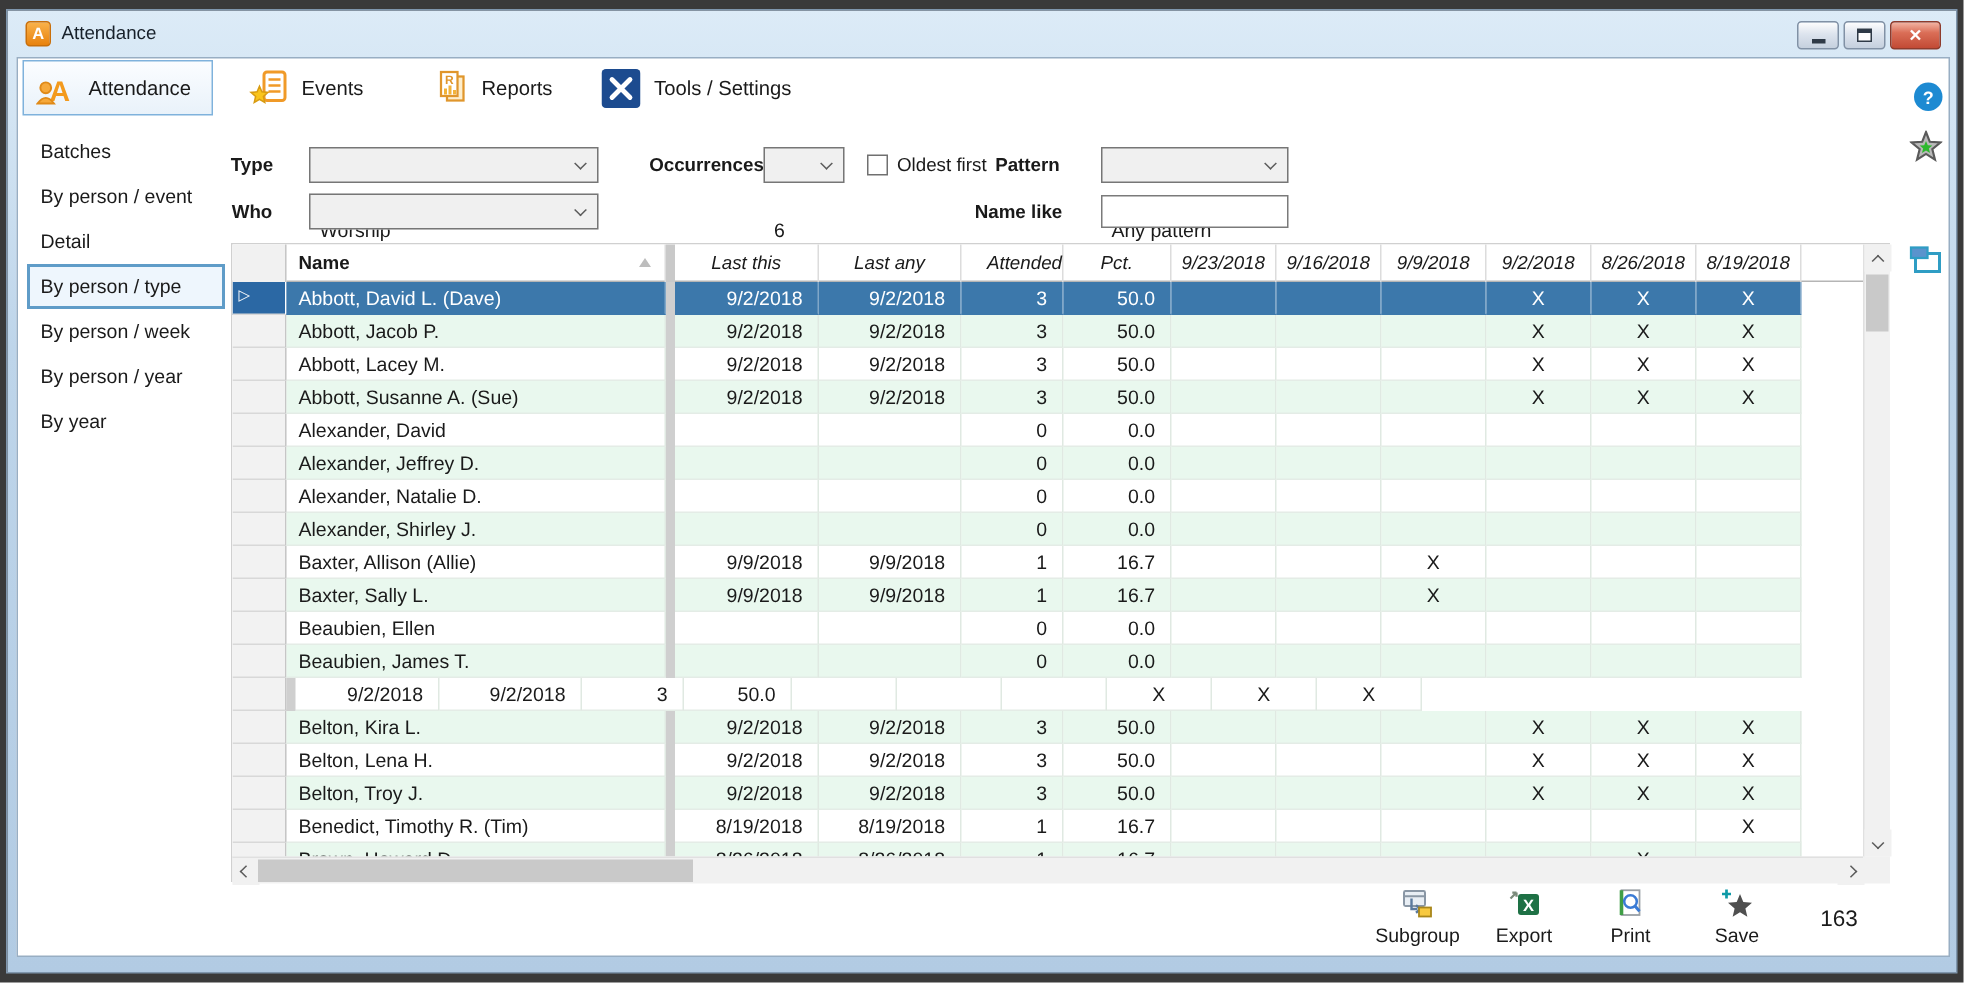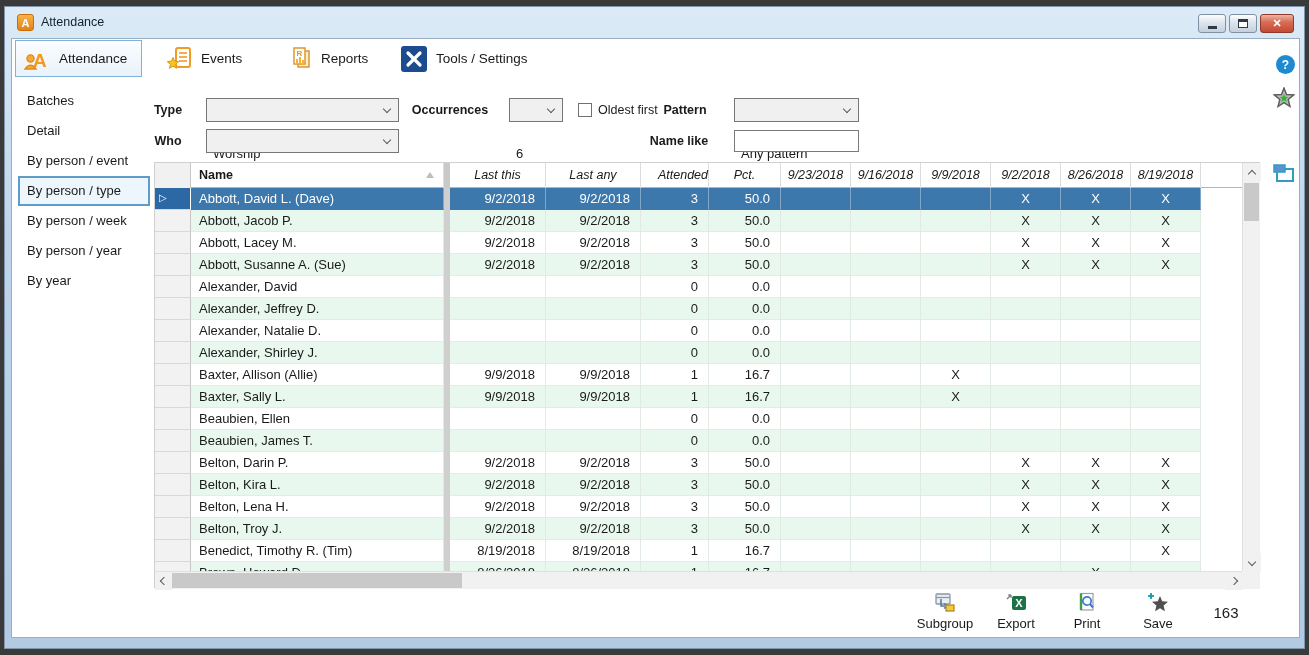--- a/index.html
+++ b/index.html
@@ -151,34 +151,34 @@
       <svg width="26" height="26" viewBox="0 0 26 26">
         <rect width="26" height="26" rx="3" fill="#1c4b8f"></rect>
         <line x1="7" y1="7" x2="19" y2="19" stroke="#fff" stroke-width="3.2" stroke-linecap="round"></line>
         <line x1="19" y1="7" x2="7" y2="19" stroke="#fff" stroke-width="3.2" stroke-linecap="round"></line>
       </svg>
       <span>Tools / Settings</span>
     </div>
 
     <div class="sidebar">
       <div class="sbitem">Batches</div>
+      <div class="sbitem">By person / event</div>
       <div class="sbitem">Detail</div>
-      <div class="sbitem">By person / event</div>
       <div class="sbitem sel">By person / type</div>
       <div class="sbitem">By person / week</div>
       <div class="sbitem">By person / year</div>
       <div class="sbitem">By year</div>
     </div>
 
     <div class="flabel" style="left:128px;width:56px;top:59px">Type</div>
     <div class="combo" style="left:194px;top:59px;width:193px">
       <span class="val">Worship</span>
         <span class="chev down"></span>
     </div>
-    <div class="flabel" style="left:390px;width:96px;top:59px">Occurrences</div>
+    <div class="flabel" style="left:411px;width:96px;top:59px">Occurrences</div>
     <div class="combo" style="left:497px;top:59px;width:54px">
       <span class="val">6</span>
         <span class="chev down"></span>
     </div>
     <div class="cbox"></div>
     <div class="cblabel">Oldest first</div>
     <div class="flabel" style="left:634px;width:78px;top:59px">Pattern</div>
     <div class="combo" style="left:722px;top:59px;width:125px">
       <span class="val">Any pattern</span>
         <span class="chev down"></span>
@@ -383,21 +383,20 @@
             <div class="c num w-pct">0.0</div>
             <div class="c mark w-date"></div>
             <div class="c mark w-date"></div>
             <div class="c mark w-date"></div>
             <div class="c mark w-date"></div>
             <div class="c mark w-date"></div>
             <div class="c mark w-date"></div>
           </div>
           <div class="grow">
             <div class="rsel w-sel"></div>
-            <div class="c name w-name">Belton, Darin P.</div>
             <div class="split w-split"></div>
             <div class="c num w-lt">9/2/2018</div>
             <div class="c num w-la">9/2/2018</div>
             <div class="c num w-att">3</div>
             <div class="c num w-pct">50.0</div>
             <div class="c mark w-date"></div>
             <div class="c mark w-date"></div>
             <div class="c mark w-date"></div>
             <div class="c mark w-date">X</div>
             <div class="c mark w-date">X</div>

